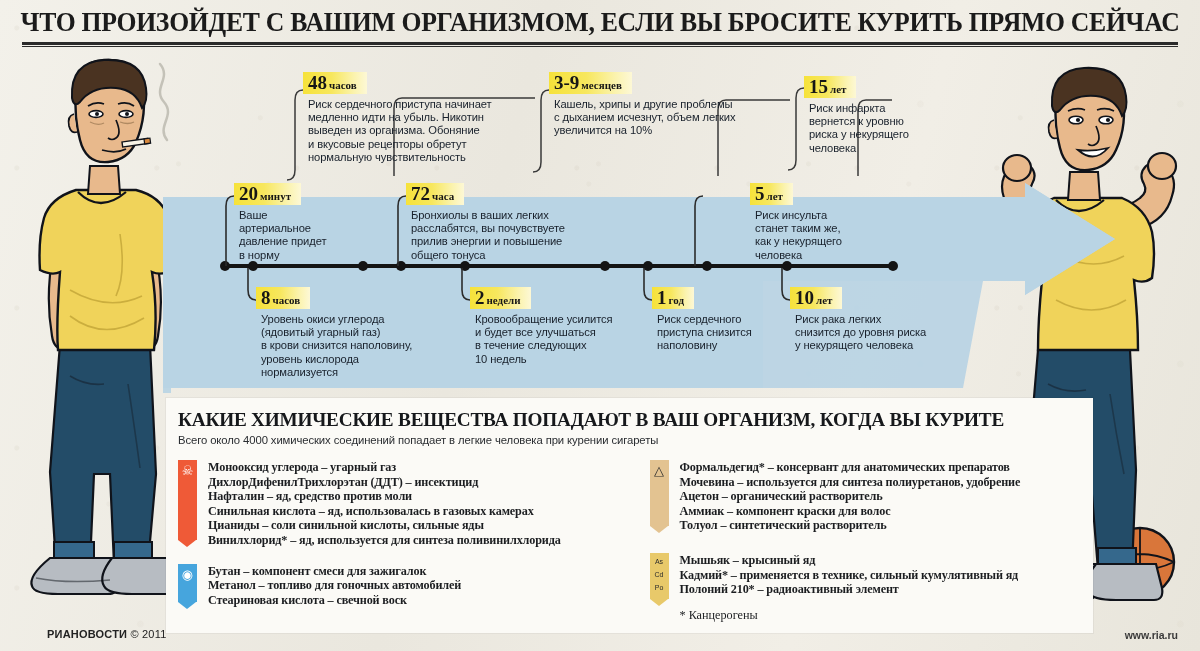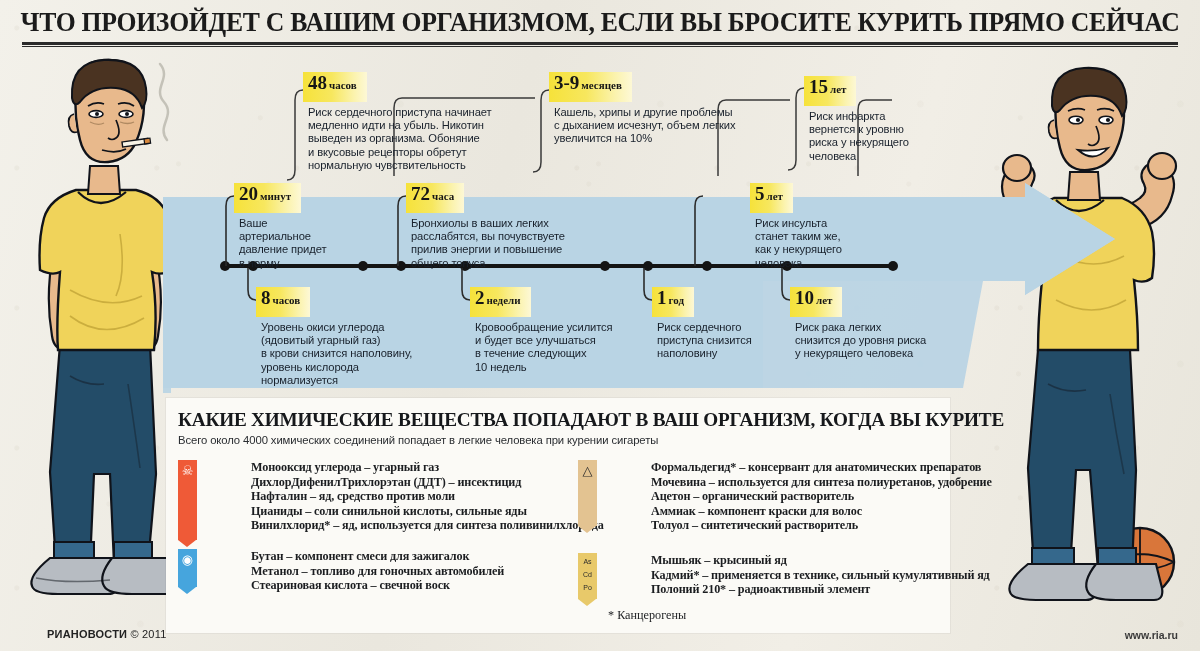--- a/index.html
+++ b/index.html
@@ -60,21 +60,21 @@
   .tl-dot {
     position: absolute; width: 10px; height: 10px; border-radius: 50%;
     background: #141414; top: 261px;
   }
 
   
   .callout { position: absolute; }
   .callout .tag {
     display: inline-block;
     background: linear-gradient(90deg,#f6e23a 0%, #f7e75e 45%, #fbf3ae 80%, #fdf8d6 100%);
-    padding: 1px 10px 10px 5px;
+    padding: 1px 10px 2px 5px;
     line-height: 1;
     white-space: nowrap;
   }
   .callout .tag .num {
     font-family: "Liberation Serif", serif;
     font-size: 19px; font-weight: 700; color: #161616;
     letter-spacing: 0px;
   }
   .callout .tag .unit {
     font-family: "Liberation Serif", serif;
@@ -89,21 +89,21 @@
     padding-top: 4px;
     white-space: pre-line;
     letter-spacing: -0.1px;
   }
 
   
   .connectors { position: absolute; inset: 0; pointer-events: none; }
 
   
   .chem-panel {
-    position: absolute; left: 166px; top: 398px; width: 784px; height: 235px;
+    position: absolute; left: 166px; top: 398px; width: 927px; height: 235px;
     background: #fbfaf6;
     box-shadow: 0 0 0 1px rgba(0,0,0,.04);
   }
   .chem-panel h2 {
     font-family: "Liberation Serif", serif;
     font-size: 19.5px; font-weight: 700; color: #16181b;
     margin: 11px 0 0 12px;
     letter-spacing: -0.2px;
     transform-origin: left center;
     transform: scaleX(0.985);
@@ -142,21 +142,20 @@
   .chem-list { flex: 1; }
   .chem-list li {
     list-style: none;
     font-family: "Liberation Serif", serif;
     font-size: 12.2px;
     line-height: 14.6px;
     color: #1b1d20;
     font-weight: 700;
     letter-spacing: -0.15px;
     white-space: nowrap;
-    margin-left: 43px;
   }
   .footnote {
     font-family: "Liberation Serif", serif;
     font-size: 12.2px; color: #1b1d20;
     margin-left: 32px; margin-top: 9px;
   }
 
   
   .brand {
     position: absolute; left: 22px; top: 628px;
@@ -420,20 +419,21 @@
       <div class="chem-group">
         <div class="marker">
           <div class="ribbon" style="height:80px;">
             <span class="glyph">☠</span>
           </div>
         </div>
         <ul class="chem-list">
           <li>Монооксид углерода – угарный газ</li>
           <li>ДихлорДифенилТрихлорэтан (ДДТ) – инсектицид</li>
           <li>Нафталин – яд, средство против моли</li>
+          <li>Синильная кислота – яд, использовалась в газовых камерах</li>
           <li>Цианиды – соли синильной кислоты, сильные яды</li>
           <li>Винилхлорид* – яд, используется для синтеза поливинилхлорида</li>
         </ul>
       </div>
 
       <div class="chem-group" style="margin-top:16px;">
         <div class="marker">
           <div class="ribbon blue" style="height:38px;">
             <span class="glyph">◉</span>
           </div>

